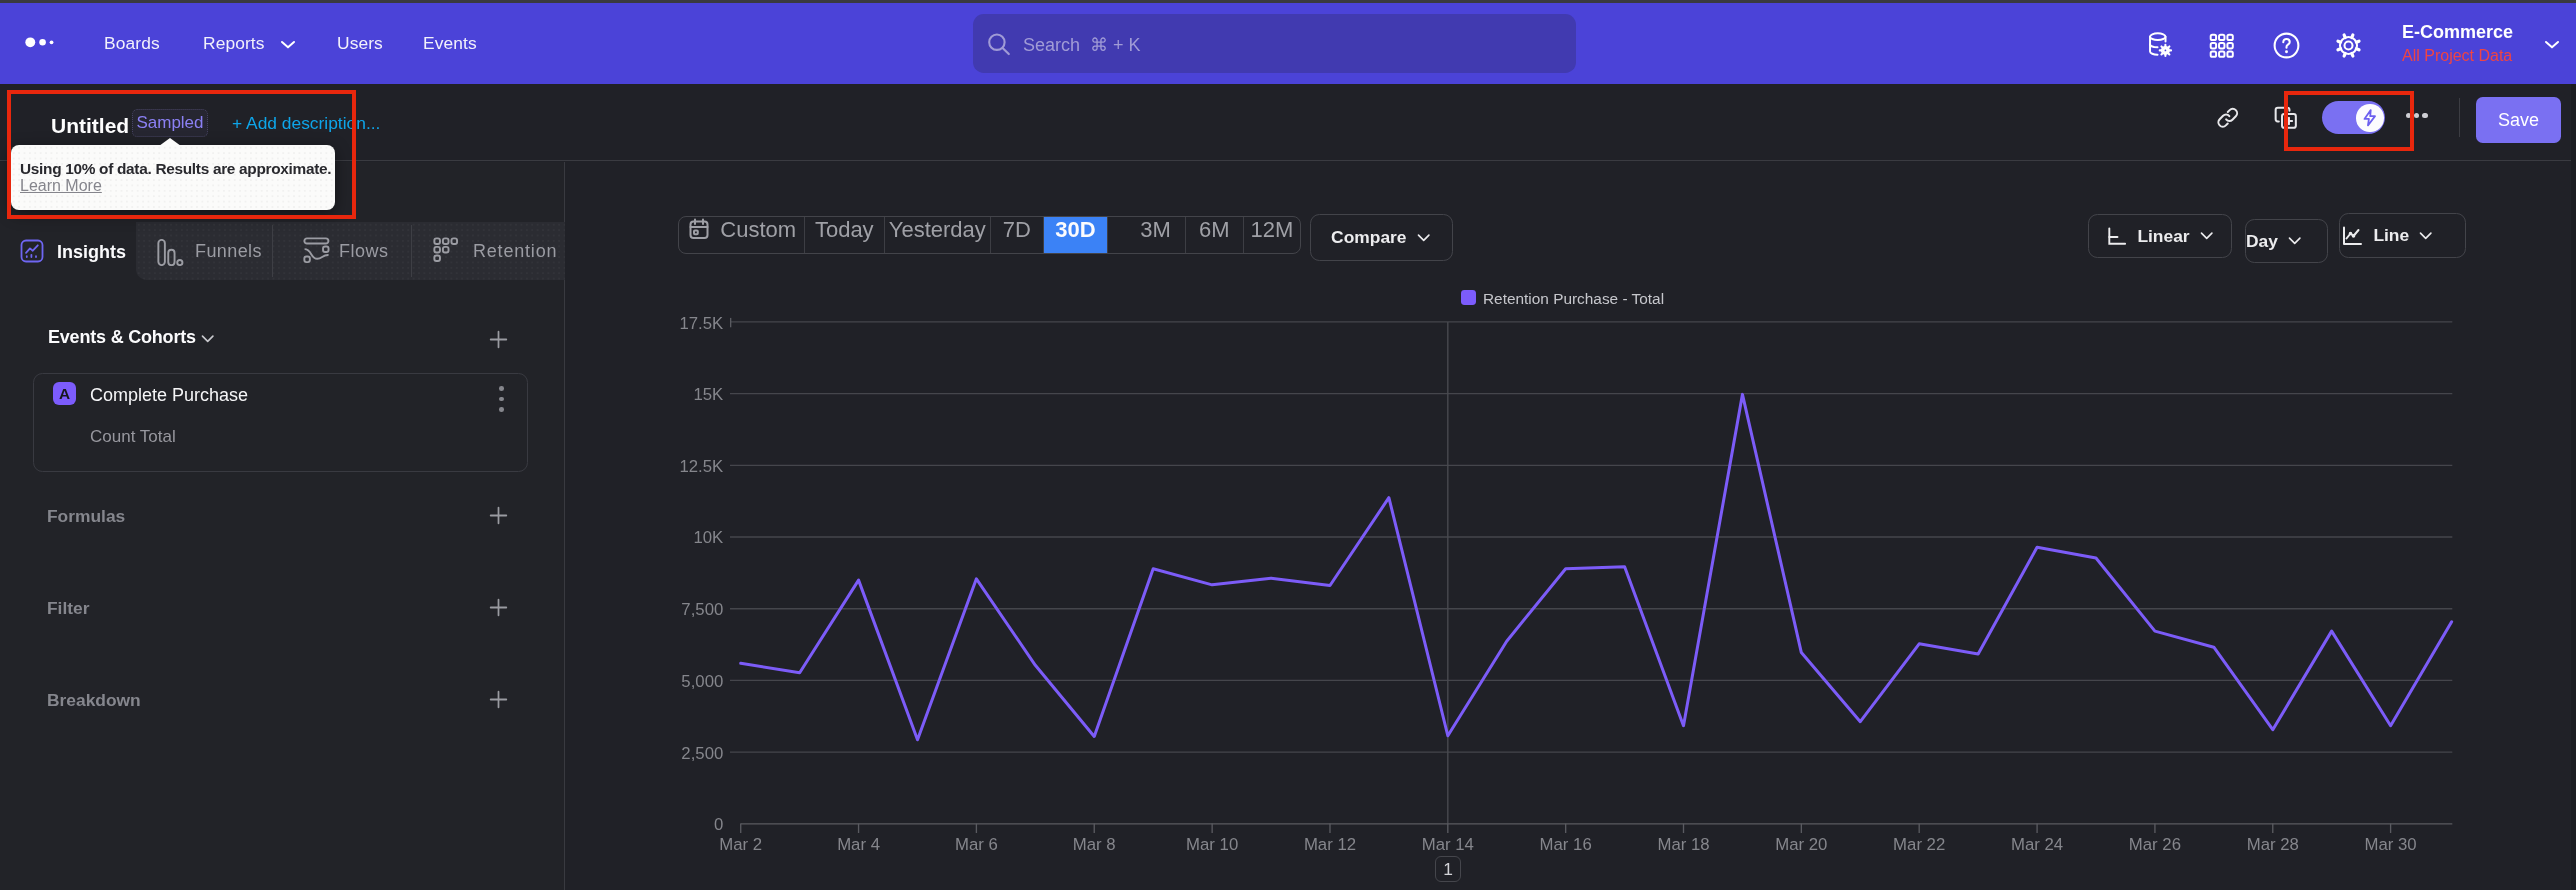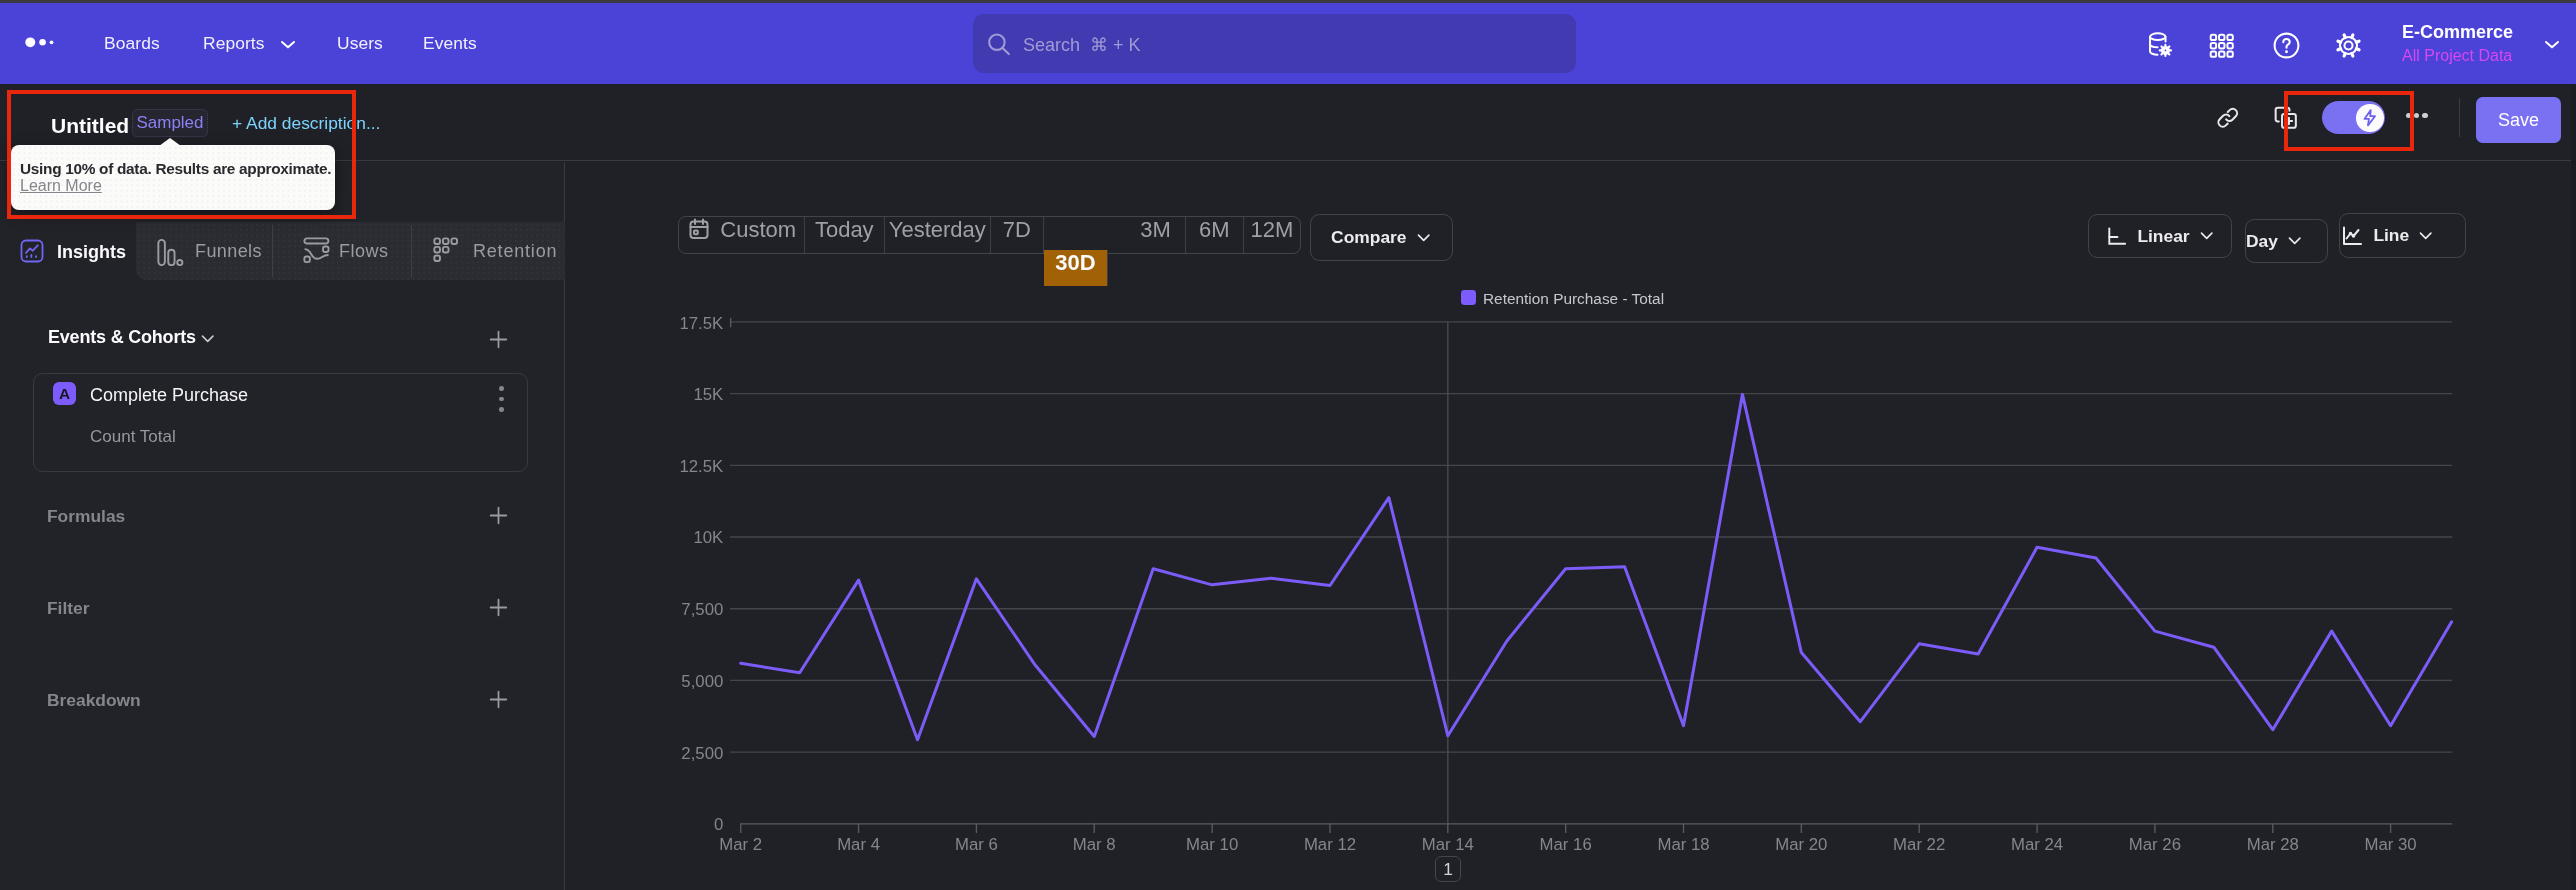--- a/index.html
+++ b/index.html
@@ -6,25 +6,25 @@
   html,body { width:2576px; height:890px; overflow:hidden; background:#202127; }
   body { font-family:"Liberation Sans", sans-serif; position:relative; }
   .abs { position:absolute; }
   
   #topstrip { left:0; top:0; width:2576px; height:2.7px; background:#3a3a3f; }
   #nav { left:0; top:2.7px; width:2576px; height:81px; background:#4b43d8; }
   .navitem { color:#f2f1fb; font-size:17.4px; font-weight:500; letter-spacing:0.1px; }
   #searchbox { left:973px; top:14px; width:603px; height:59px; background:#413ab0; border-radius:10.7px; }
   #searchtxt { left:1023px; top:34px; color:#a09bd6; font-size:18px; }
   #ecom { color:#ffffff; font-size:18px; font-weight:700; }
-  #apd { color:#d946ef; font-size:16px; font-weight:400; }
+  #apd { color:#ef4444; font-size:16px; font-weight:400; }
   
   #untitled { left:51px; top:114px; color:#fdfdfe; font-size:21px; font-weight:700; }
   #sampled { left:132px; top:109px; width:76px; height:28px; background:#262631; border:1.3px dotted #474463; border-radius:5.4px; color:#8b80f4; font-size:17px; line-height:25.5px; text-align:center; }
-  #adddesc { left:232px; top:113px; color:#7dd3fc; font-size:17.4px; }
+  #adddesc { left:232px; top:113px; color:#0ea5e9; font-size:17.4px; }
   #hdivider { left:0; top:160px; width:2576px; height:1.3px; background:#3a3b41; }
   .hic { stroke:#e7e7ea; fill:none; stroke-width:1.9; stroke-linecap:round; stroke-linejoin:round; }
   #toggle { left:2322px; top:101px; width:63px; height:33px; border-radius:17px; background:#7a70f2; }
   #knob { left:2356px; top:104px; width:27.5px; height:27.5px; border-radius:50%; background:#fcfcfe; }
   #hdots { left:2406px; top:113px; width:29.5px; height:8px; }
   #hdots span { display:inline-block; width:5.4px; height:5.4px; border-radius:50%; background:#cfcfd4; margin-right:2.7px; vertical-align:top; }
   #vdiv2 { left:2459px; top:98px; width:1.3px; height:39px; background:#3c3d43; }
   #save { left:2476px; top:97px; width:85px; height:46px; background:#7a70f2; border-radius:6.7px; color:#ffffff; font-size:18px; line-height:46px; text-align:center; font-weight:500; }
   
   #sidebar { left:0; top:162px; width:564px; height:729px; background:#222328; }
@@ -39,21 +39,21 @@
   #card { left:33px; top:373px; width:495px; height:99px; border:1.3px solid #393a41; border-radius:9.4px; }
   #abadge { left:53px; top:382px; width:23px; height:23px; background:#7c5cfc; border-radius:6px; color:#17171d; font-size:15.4px; font-weight:700; text-align:center; line-height:23px; }
   #cptxt { left:90px; top:385px; color:#f6f6f8; font-size:18px; font-weight:500; }
   #cttxt { left:90px; top:427px; color:#97979e; font-size:17px; }
   .vdots span { display:block; width:4.7px; height:4.7px; border-radius:50%; background:#86878d; margin-bottom:6px; }
   
   .btn { border:1.3px solid #43444a; border-radius:9.4px; color:#ececee; font-size:17.4px; font-weight:600; }
   #seg { left:678px; top:216px; width:623px; height:38px; border:1.3px solid #43444a; border-radius:8px; display:flex; }
   .seg { height:100%; border-right:1.3px solid #3d3e44; color:#9fa0a6; font-size:22px; font-weight:500; display:flex; justify-content:center; }
   .seg:last-child { border-right:none; }
-  #seg30 { background:#a16207; color:#fbfbfd; font-weight:700;margin-top:33px; }
+  #seg30 { background:#3b82f6; color:#fbfbfd; font-weight:700; }
   
   #legsq { left:1461px; top:290px; width:15.4px; height:15.4px; border-radius:3.4px; background:#7c5cfc; }
   #legtxt { left:1483px; top:290px; color:#c6c7cc; font-size:15.4px; }
   #pgbox { left:1435px; top:856px; width:26px; height:26px; border:1.3px solid #45464c; border-radius:6px; color:#d2d2d7; font-size:17.4px; text-align:center; line-height:24px; }
   
   .redbox { border:4.7px solid #e8270d; z-index:50; }
   #tooltip { left:10.7px; top:145px; width:324px; height:65px; background:#fbfbfa; border-radius:8px; z-index:40; box-shadow:0 4px 16px rgba(0,0,0,0.45);
       background-image:radial-gradient(rgba(0,0,0,0.04) 0.8px, transparent 0.8px); background-size:5.4px 5.4px; }
   #tooltiparrow { left:159px; top:138px; width:0; height:0; border-left:11.4px solid transparent; border-right:11.4px solid transparent; border-bottom:8px solid #fbfbfa; z-index:40; }
   #ttl1 { left:20px; top:160px; color:#29292e; font-size:15.4px; font-weight:700; letter-spacing:-0.3px; z-index:41; }

